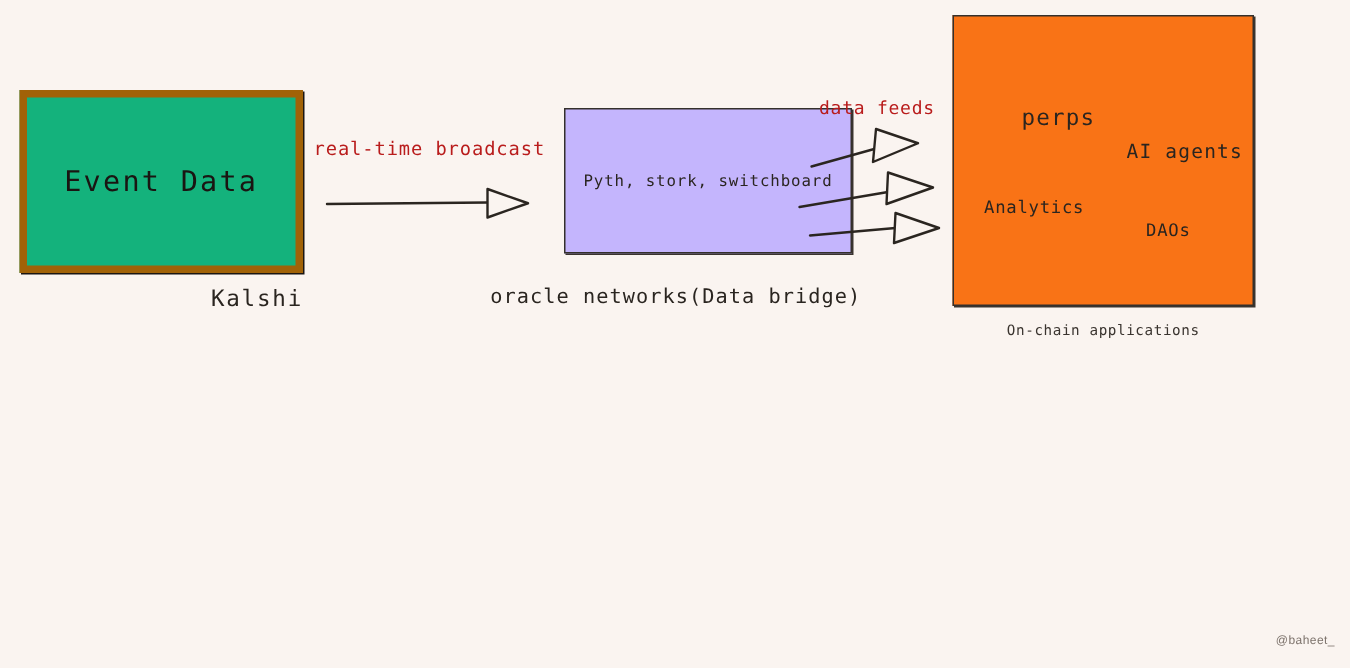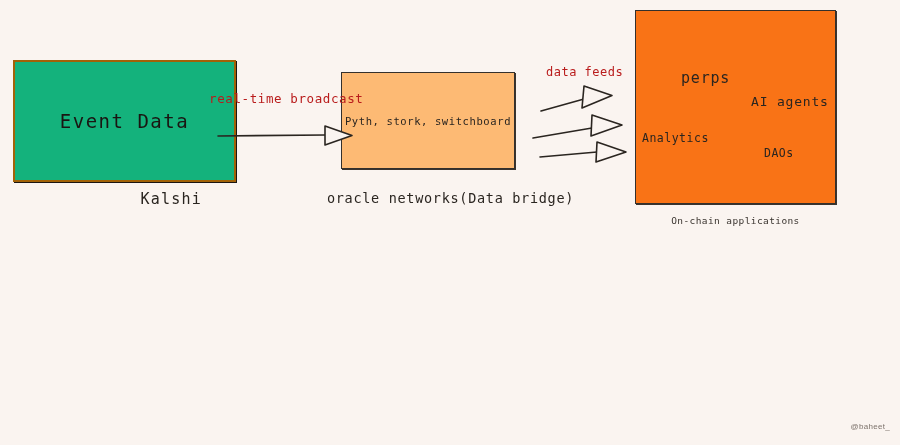--- a/index.html
+++ b/index.html
@@ -19,24 +19,24 @@
 
   
   .box {
     position: absolute;
     box-sizing: border-box;
   }
 
   #event-data-box {
     left: 13px;
     top: 60px;
-    width: 223px;
+    width: 189px;
     height: 122px;
     background: #14b27c;
-    border: 2px solid #a16207;
+    border: 5px solid #a16207;
     box-shadow: 1px 1px 0 #1a1512;
   }
   #event-data-label {
     position: absolute;
     left: 0;
     right: 0;
     top: 50%;
     transform: translateY(-50%);
     text-align: center;
     font-size: 19px;
@@ -49,25 +49,25 @@
     left: 13px;
     top: 190px;
     width: 189px;
     text-align: right;
     font-size: 15px;
     letter-spacing: 1.2px;
     color: #2a2520;
   }
 
   #oracle-box {
-    left: 341px;
+    left: 376px;
     top: 72px;
-    width: 174px;
+    width: 192px;
     height: 97px;
-    background: #fdba74;
+    background: #c4b5fd;
     border: 1.6px solid #34302c;
     box-shadow: 1px 1px 0 #3a342f;
   }
   #oracle-box-label {
     position: absolute;
     left: 0;
     right: 0;
     top: 50%;
     transform: translateY(-50%);
     text-align: center;
@@ -108,21 +108,21 @@
   }
 
   
   .onchain-item {
     position: absolute;
     white-space: nowrap;
     color: #2a2520;
   }
   #item-perps   { left: 45px;  top: 58px;  font-size: 15px; letter-spacing: 0.8px; }
   #item-ai      { left: 115px; top: 83px;  font-size: 13px; letter-spacing: 0.8px; }
-  #item-analytics { left: 6px; top: 120px; font-size: 11.5px; letter-spacing: 0.5px; }
+  #item-analytics { left: 20px; top: 120px; font-size: 11.5px; letter-spacing: 0.5px; }
   #item-daos    { left: 128px; top: 135px; font-size: 11.5px; letter-spacing: 0.5px; }
 
   
   .arrow-label {
     position: absolute;
     white-space: nowrap;
     color: #b91c1c;
   }
   #label-broadcast {
     left: 209px;

